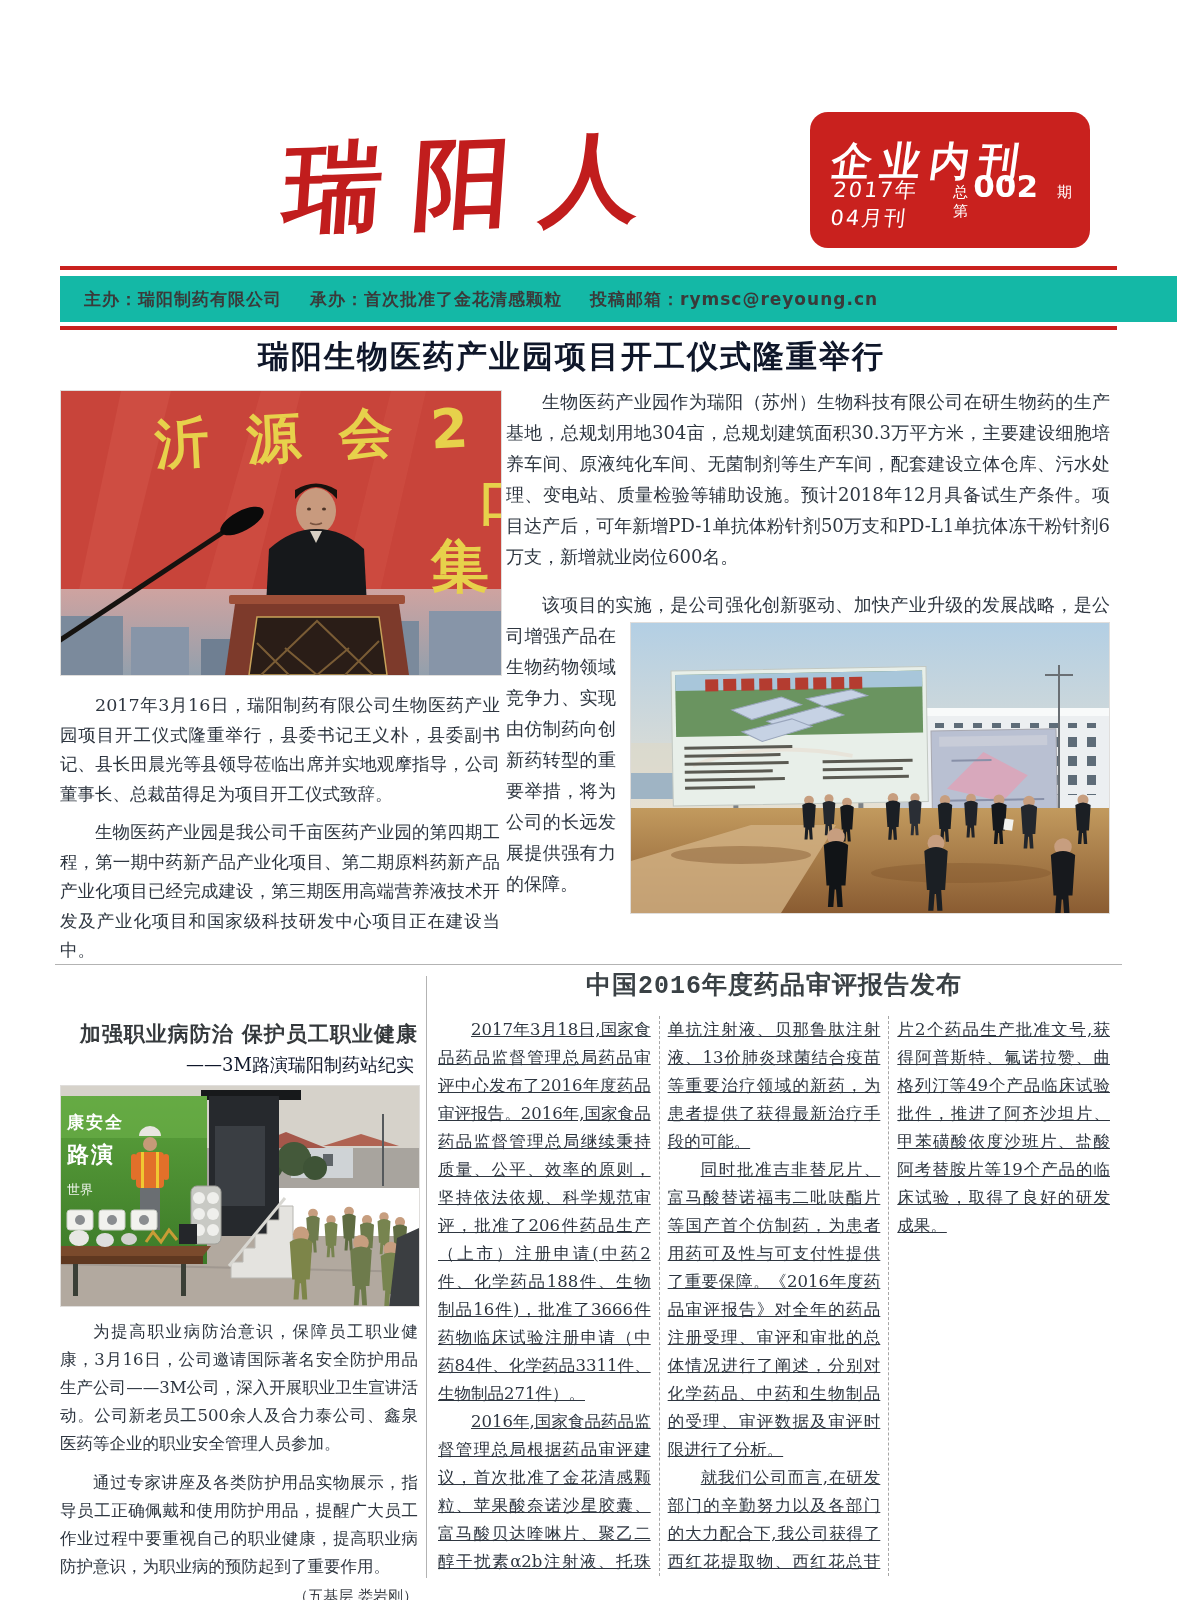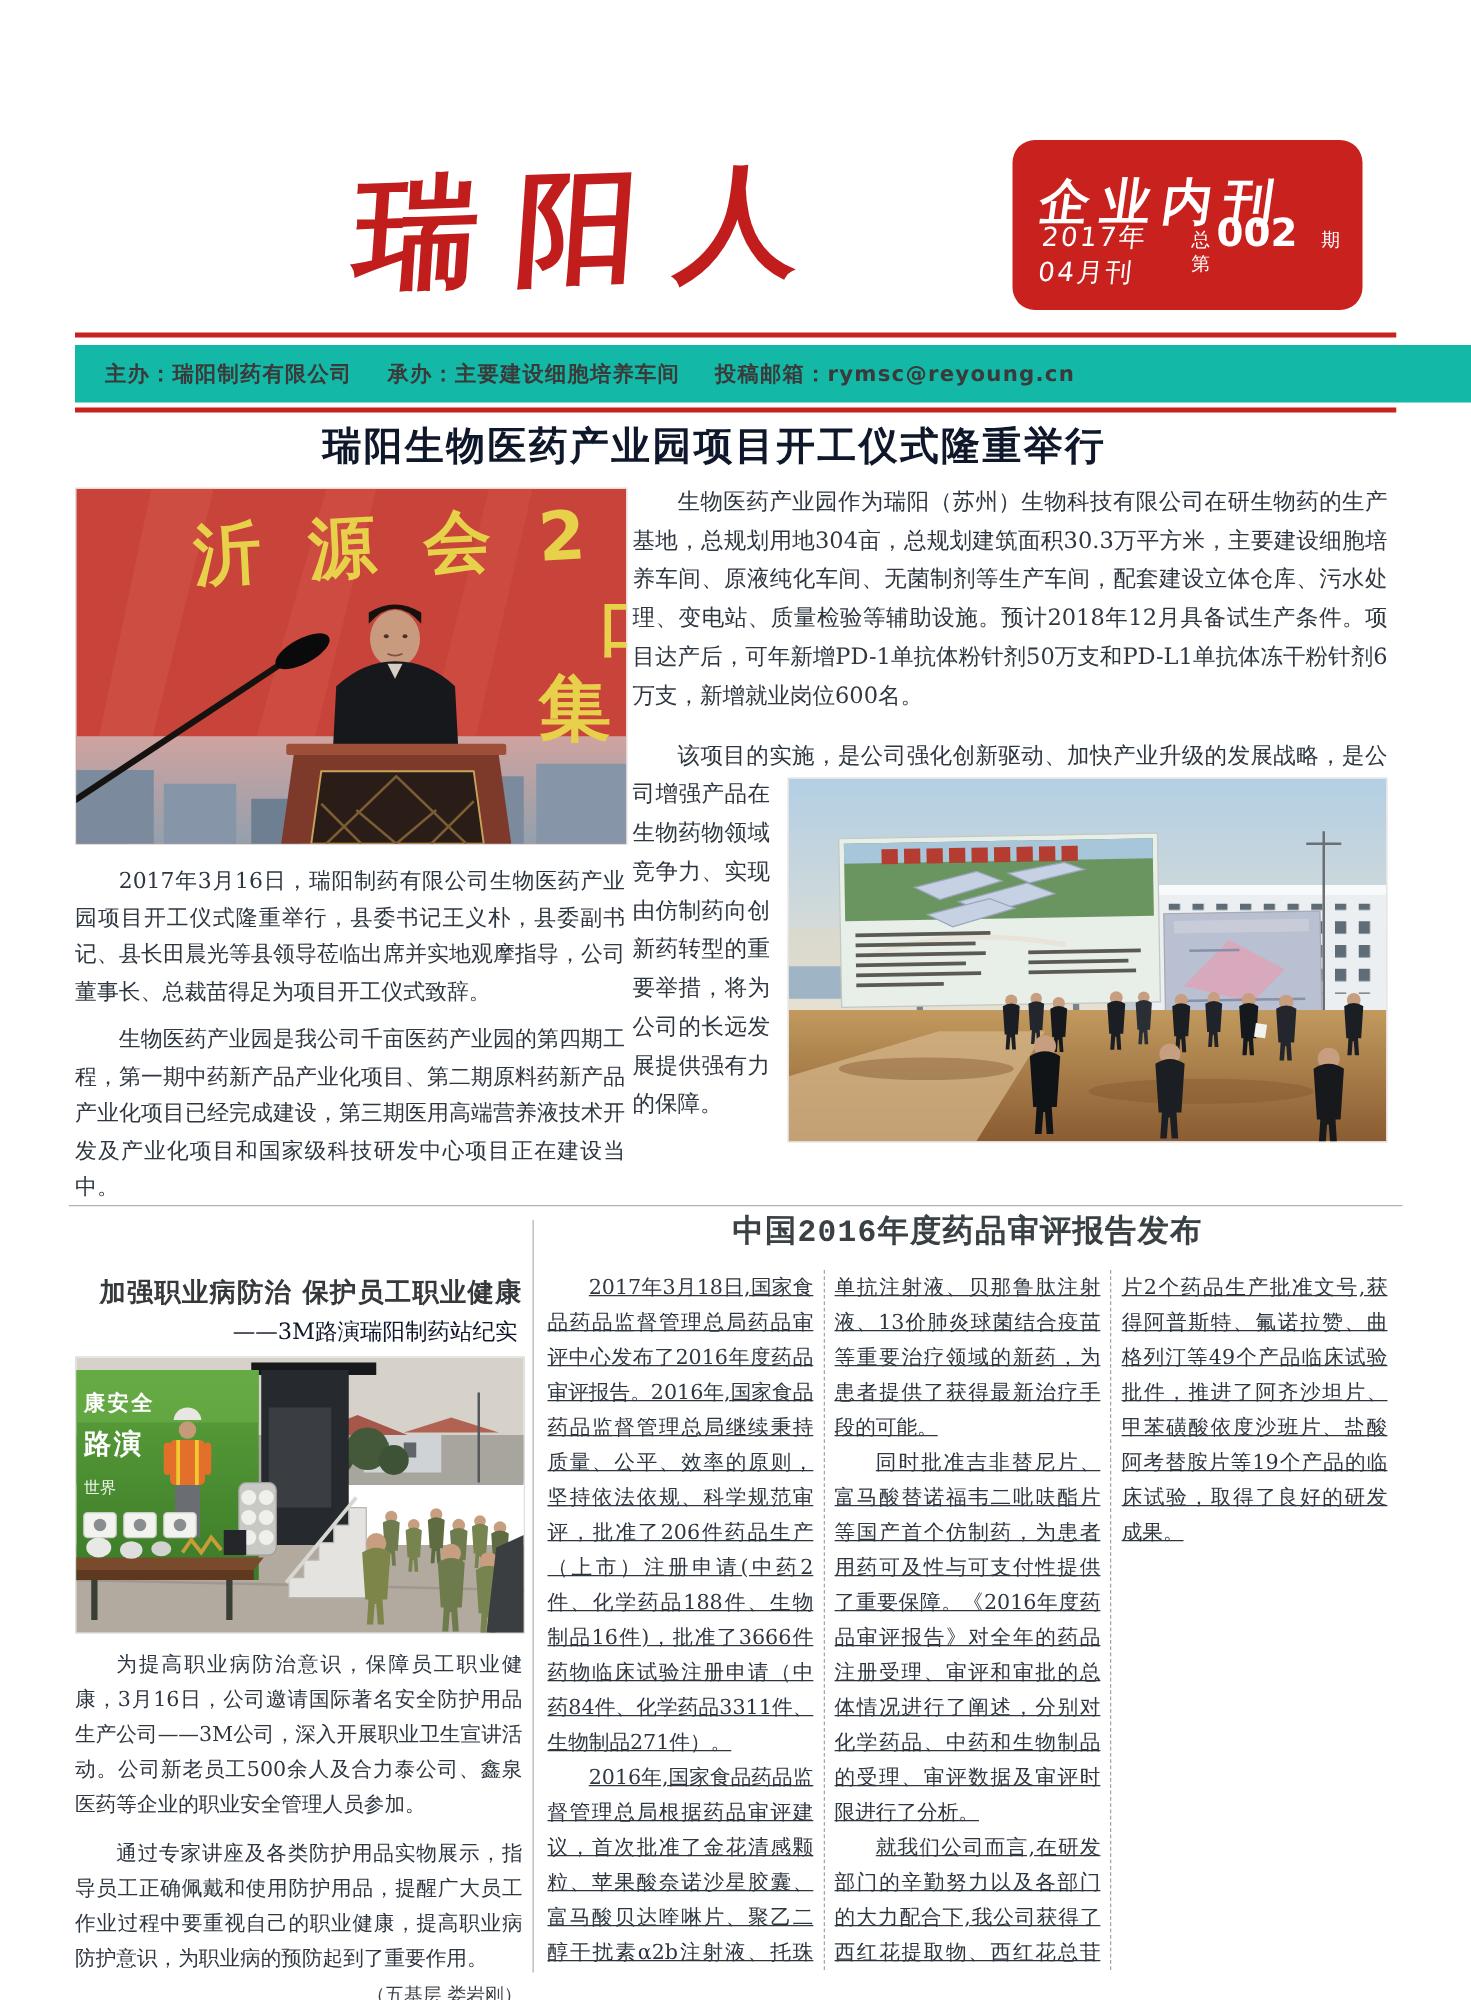--- a/index.html
+++ b/index.html
@@ -82,21 +82,21 @@
       <span class="badge-date">2017年04月刊</span>
       <span class="badge-issue">总第</span>
       <span class="badge-no">002</span>
       <span class="badge-issue">期</span>
     </div>
   </div>
 
   <div class="abs rline" style="top:266px;"></div>
   <div class="abs infobar">
     <span>主办：瑞阳制药有限公司</span>
-    <span>承办：主要建设细胞培养车间</span>
+    <span>承办：首次批准了金花清感颗粒</span>
     <span>投稿邮箱：rymsc@reyoung.cn</span>
   </div>
   <div class="abs rline" style="top:326px;"></div>
 
   <div class="abs lead-title">瑞阳生物医药产业园项目开工仪式隆重举行</div>
 
   <div class="abs lead-left">
     <svg class="photo-frame" width="440" height="284" viewBox="0 0 440 284">
       <defs>
         <linearGradient id="cityg" x1="0" y1="0" x2="0" y2="1">

